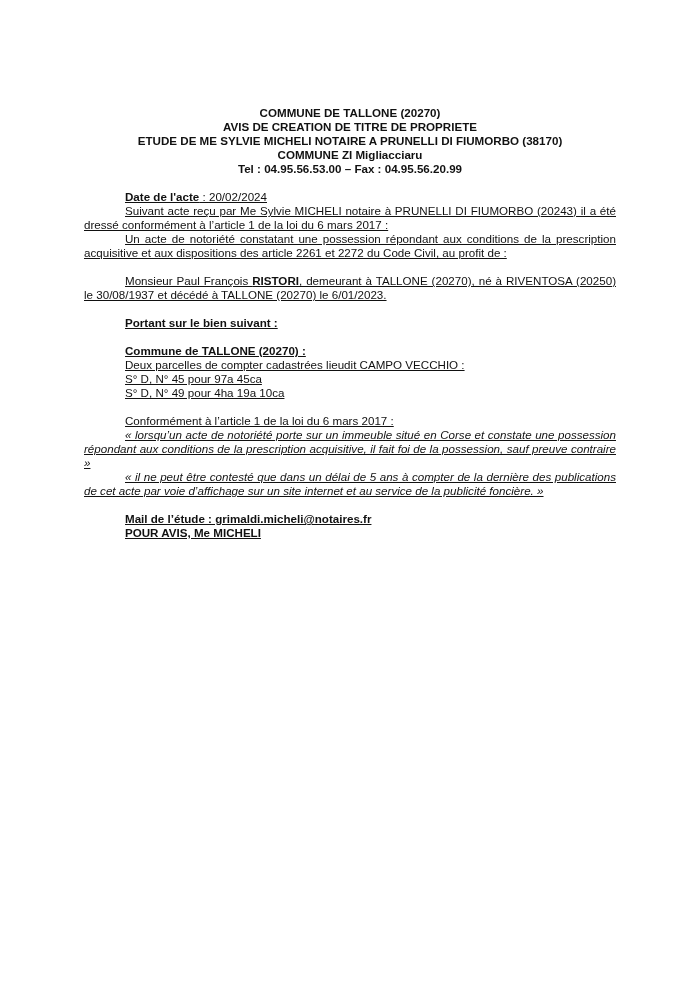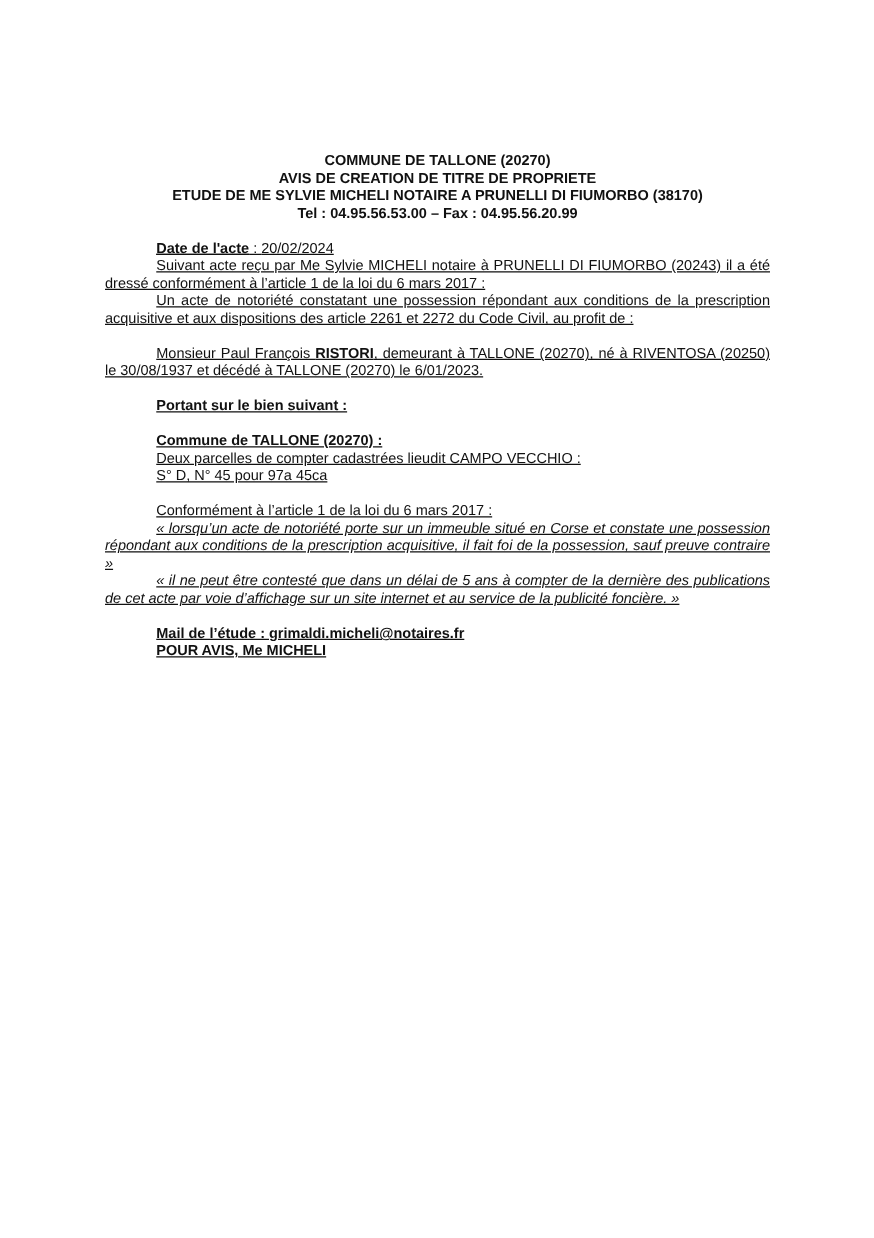--- a/index.html
+++ b/index.html
@@ -1,18 +1,18 @@
 <!DOCTYPE html>
 <html><head>
   <meta charset="utf-8">
   <style>
     html, body { margin: 0; padding: 0; background: #ffffff; }
     body { width: 699px; height: 990px; position: relative; overflow: hidden; }
     .page {
-      position: absolute; left: 84px; top: 122px; width: 532px;
+      position: absolute; left: 84px; top: 106px; width: 532px;
       font-family: "Liberation Sans", sans-serif;
       font-size: 11.6px; line-height: 14px; color: #111111;
     }
     .header { text-align: center; font-weight: bold; }
     .header div { white-space: nowrap; }
     .blank { height: 14px; }
     p { margin: 0; text-align: justify; text-align-last: left; text-decoration: underline; }
     .indent { text-indent: 41px; }
     .ind-block { padding-left: 41px; }
     .bold { font-weight: bold; }
@@ -21,20 +21,21 @@
   </style>
 </head>
 <body>
 
 <div class="page">
 
   <div class="header">
     <div>COMMUNE DE TALLONE (20270)</div>
     <div>AVIS DE CREATION DE TITRE DE PROPRIETE</div>
     <div>ETUDE DE ME SYLVIE MICHELI NOTAIRE A PRUNELLI DI FIUMORBO (38170)</div>
+    <div>COMMUNE ZI Migliacciaru</div>
     <div>Tel : 04.95.56.53.00 – Fax : 04.95.56.20.99</div>
   </div>
 
   <div class="blank"></div>
 
   <p class="ind-block"><span class="u">Date de l'acte</span><span> : </span><span>20/02/2024</span></p>
   <p class="indent">Suivant acte reçu par Me Sylvie MICHELI notaire à PRUNELLI DI FIUMORBO (20243) il a été dressé conformément à l’article 1 de la loi du 6 mars 2017 :</p>
   <p class="indent">Un acte de notoriété constatant une possession répondant aux conditions de la prescription acquisitive et aux dispositions des article 2261 et 2272 du Code Civil, au profit de :</p>
 
   <div class="blank"></div>
@@ -44,20 +45,21 @@
   <div class="blank"></div>
 
   <p class="ind-block bold">Portant sur le bien suivant :</p>
 
   <div class="blank"></div>
 
   <div class="ind-block">
     <p class="bold">Commune de TALLONE (20270) :</p>
     <p>Deux parcelles de compter cadastrées lieudit CAMPO VECCHIO :</p>
     <p>S° D, N° 45 pour 97a 45ca</p>
+    <p>S° D, N° 49 pour 4ha 19a 10ca</p>
   </div>
 
   <div class="blank"></div>
 
   <p class="ind-block">Conformément à l’article 1 de la loi du 6 mars 2017 :</p>
   <p class="indent italic">« lorsqu’un acte de notoriété porte sur un immeuble situé en Corse et constate une possession répondant aux conditions de la prescription acquisitive, il fait foi de la possession, sauf preuve contraire »</p>
   <p class="indent italic">« il ne peut être contesté que dans un délai de 5 ans à compter de la dernière des publications de cet acte par voie d’affichage sur un site internet et au service de la publicité foncière. »</p>
 
   <div class="blank"></div>
 

